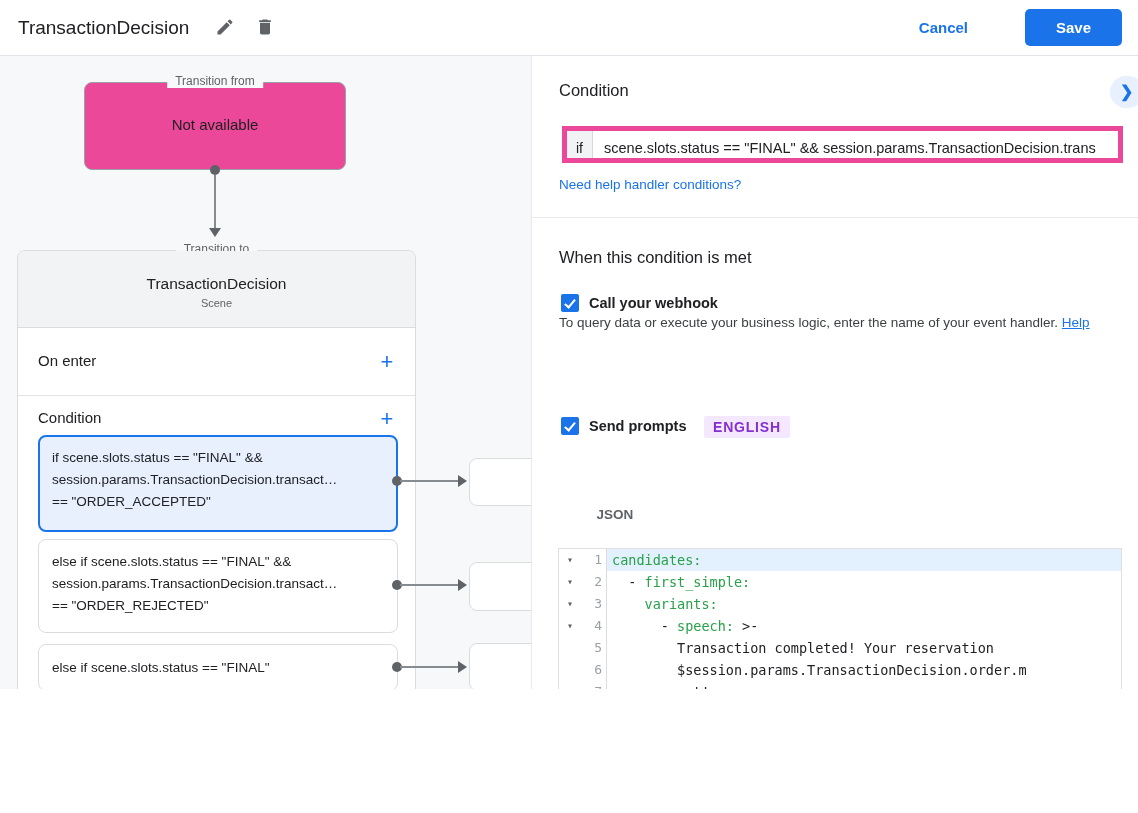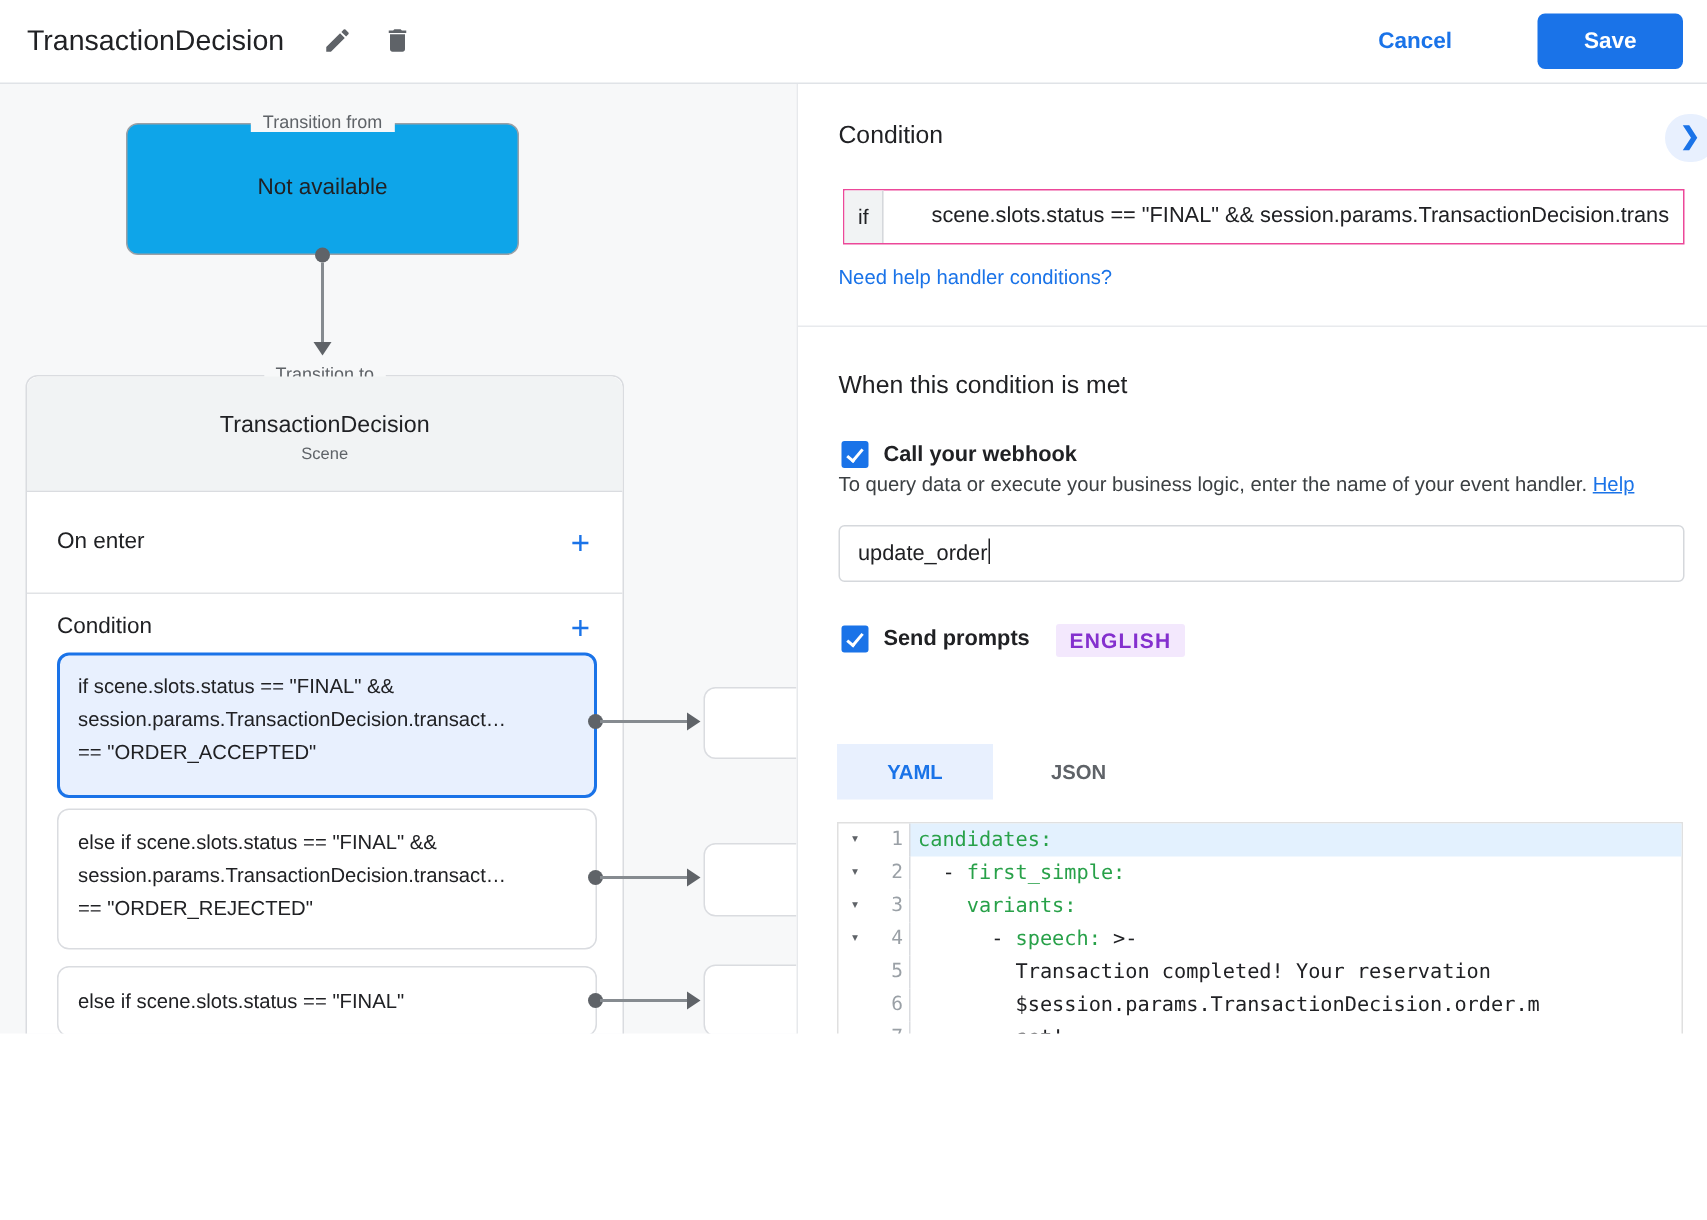--- a/index.html
+++ b/index.html
@@ -12,21 +12,21 @@
   .tb-icon { position:absolute; top:14px; width:26px; height:26px; color:#5f6368; cursor:pointer; display:flex; align-items:center; justify-content:center; }
   .tb-icon svg { width:20px; height:20px; fill:#5f6368; }
   .tb-edit { left:212px; }
   .tb-delete { left:252px; }
   .tb-cancel { position:absolute; right:170px; top:0; line-height:55px; color:#1a73e8; font-size:15px; font-weight:600; cursor:pointer; }
   .tb-save { position:absolute; right:16px; top:9px; width:97px; height:37px; background:#1a73e8; color:#fff; font-size:15px; font-weight:600; border:none; border-radius:5px; text-align:center; line-height:37px; cursor:pointer; }
 
   
   .canvas { position:absolute; left:0; top:56px; width:531px; height:757px; background:#f7f8f9; overflow:hidden; z-index:1; }
 
-  .tfrom { position:absolute; left:84px; top:26px; width:262px; height:88px; background:#0ea5e9; border:1px solid #9aa0a6; border-radius:8px; }
+  .tfrom { position:absolute; left:84px; top:26px; width:262px; height:88px; background:#ec4899; border:1px solid #9aa0a6; border-radius:8px; }
   .legend { position:absolute; top:-9px; left:50%; transform:translateX(-50%); background:#f7f8f9; padding:0 8px; font-size:12px; color:#5f6368; white-space:nowrap; }
   .tfrom-content { position:absolute; width:100%; top:33px; text-align:center; font-size:15px; color:#202124; }
 
   .dot { position:absolute; width:10px; height:10px; border-radius:50%; background:#5f6368; }
   .vline { position:absolute; width:2px; background:#868b90; }
   .arrow-down { position:absolute; width:0; height:0; border-left:6px solid transparent; border-right:6px solid transparent; border-top:9px solid #5f6368; }
   .hline { position:absolute; height:2px; background:#868b90; }
   .arrow-right { position:absolute; width:0; height:0; border-top:6px solid transparent; border-bottom:6px solid transparent; border-left:9px solid #5f6368; }
 
   .tto { position:absolute; left:17px; top:194px; width:399px; height:640px; background:#fff; border:1px solid #dadce0; border-radius:8px; }
@@ -45,21 +45,21 @@
 
   .slot-card { position:absolute; left:20px; width:360px; height:50px; background:#fff; border:1px solid #dadce0; border-radius:8px; font-size:13.5px; color:#202124; line-height:48px; padding-left:13px; cursor:pointer; }
 
   .mini-box { position:absolute; left:469px; width:76px; height:48px; background:#fff; border:1px solid #dadce0; border-radius:8px; cursor:pointer; }
 
   
   .panel { position:absolute; left:531px; top:56px; width:607px; height:757px; background:#fff; border-left:1px solid #e7e9ec; overflow:hidden; z-index:5; }
   .p-title { position:absolute; left:27px; top:25px; font-size:16.5px; color:#202124; }
   .p-chevron { position:absolute; left:578px; top:20px; width:34px; height:32px; background:#e8f0fe; border-radius:16px; color:#1a73e8; font-size:16px; font-weight:700; text-align:left; padding-left:10px; line-height:31px; cursor:pointer; }
 
-  .if-input { position:absolute; left:30px; top:70px; width:561px; height:37px; border:1px solid #ec4899; display:flex; background:#fff;gap:21px; }
+  .if-input { position:absolute; left:30px; top:70px; width:561px; height:37px; border:5px solid #ec4899; display:flex; background:#fff; }
   .if-prefix { width:26px; background:#f1f3f4; border-right:1px solid #d5d8dc; text-align:center; line-height:35px; font-size:14px; color:#202124; flex:none; }
   .if-value { flex:1; line-height:35px; font-size:14.5px; color:#202124; padding-left:11px; white-space:nowrap; overflow:hidden; }
 
   .p-link { color:#1a73e8; font-size:13.5px; cursor:pointer; }
   .need-help { position:absolute; left:27px; top:121px; }
   .p-divider { position:absolute; left:0; top:161px; width:100%; height:1px; background:#e8eaed; }
 
   .p-subtitle { position:absolute; left:27px; top:192px; font-size:16.5px; color:#202124; }
 
   .chk { position:absolute; width:18px; height:18px; background:#1a73e8; border-radius:2px; cursor:pointer; }
@@ -189,30 +189,26 @@
     <div class="p-divider"></div>
 
     <div class="p-subtitle">When this condition is met</div>
 
     <div class="chk" style="left:29px; top:238px;"></div>
     <div class="chk-label" style="left:57px; top:239px;">Call your webhook</div>
     <div class="helper" style="top:258px;">
       <span>To query data or execute your business logic, enter the name of your event handler.</span>
       <a>Help</a>
     </div>
-    <div class="wh-input">
-      <span>update_order</span><span class="caret"></span>
-    </div>
 
     <div class="chk" style="left:29px; top:361px;"></div>
     <div class="chk-label" style="left:57px; top:362px;">Send prompts</div>
     <div class="badge">ENGLISH</div>
 
     <div class="tabs">
-      <div class="tab tab-yaml active">YAML</div>
       <div class="tab tab-json">JSON</div>
     </div>
 
     <div class="editor" id="code-editor">
         <div class="ed-line">
           <span class="ed-fold">▾</span>
           <span class="ed-num">1</span>
           <span class="ed-code active"><span class="c-key">candidates:</span></span>
         </div>
         <div class="ed-line">

